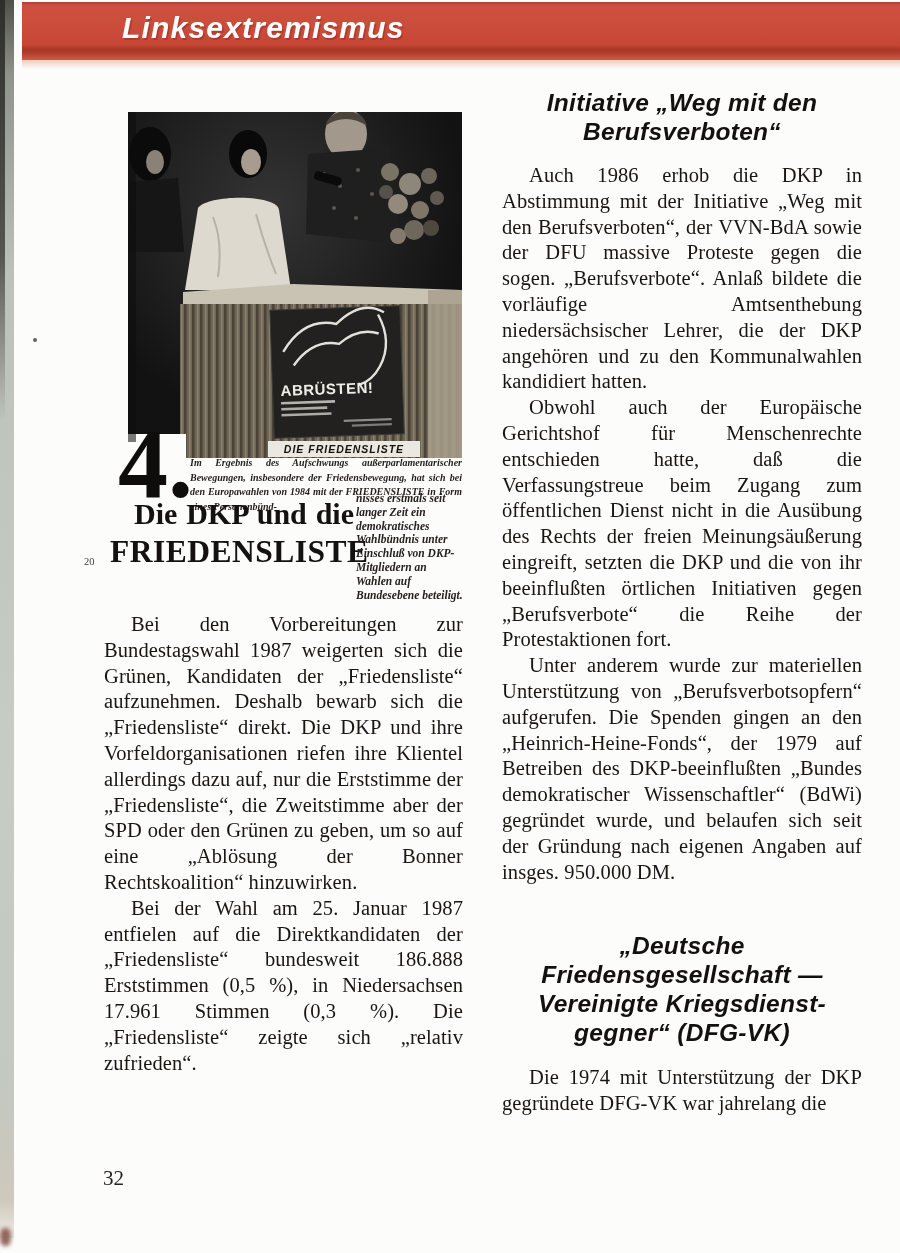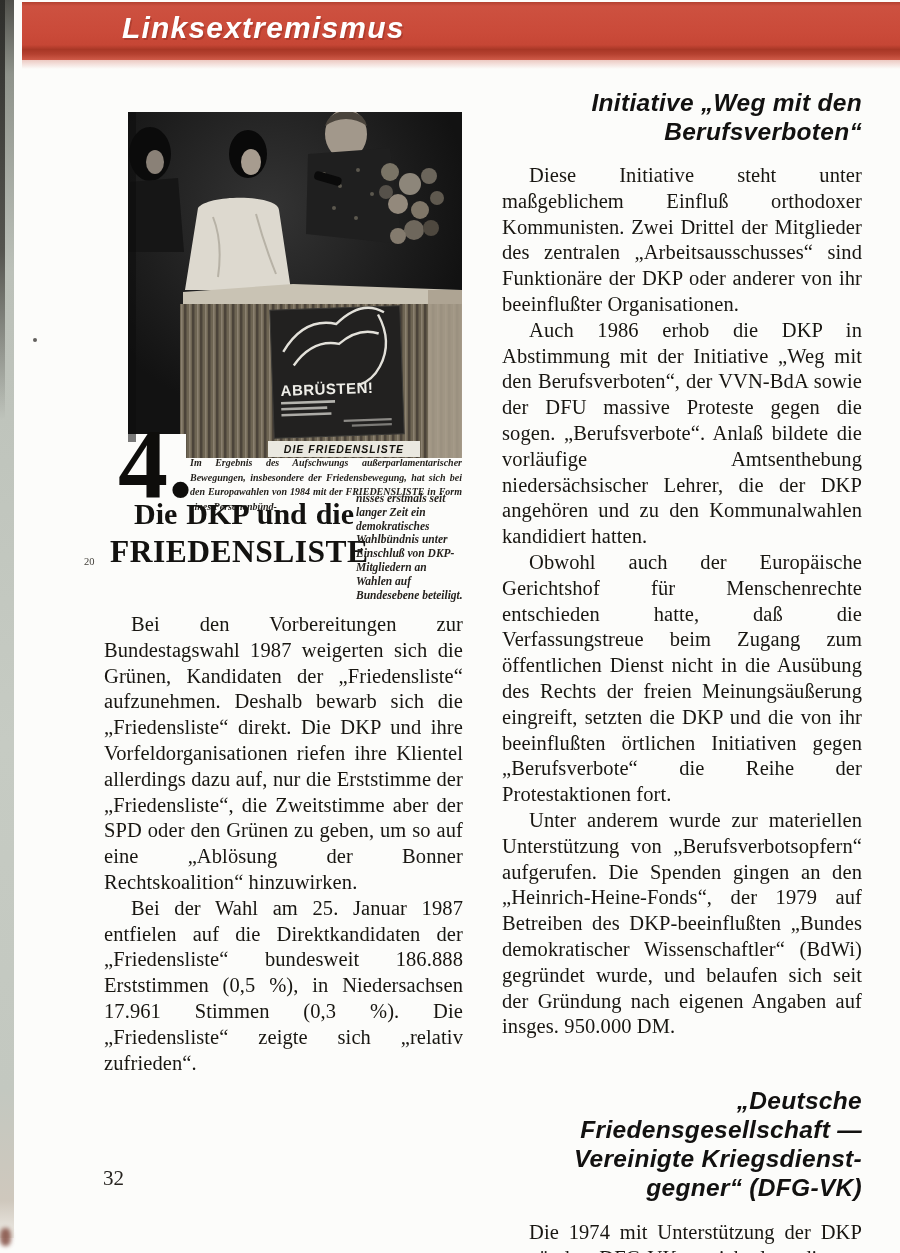--- a/index.html
+++ b/index.html
@@ -42,21 +42,21 @@
   .fig-footnote{position:absolute;left:84px;top:556px;font-size:10.5px;color:#43403a;}
 
   
   .col{position:absolute;font-size:20.5px;line-height:25.8px;text-align:justify;letter-spacing:.1px;}
   .col p{margin:0;text-indent:27px;}
   .col p.noindent{text-indent:0;}
   .col-left{left:104px;top:612px;width:359px;}
   .col-right{left:502px;top:88px;width:360px;}
   .col h2{font-family:"Liberation Sans",sans-serif;font-style:italic;font-weight:bold;
     font-size:24.5px;line-height:29px;letter-spacing:.3px;color:#121110;
-    margin:0 0 17px 0;white-space:pre-line;text-align:right;}
+    margin:0 0 17px 0;white-space:pre-line;text-align:center;}
   .col h2.second{margin-top:46px;margin-bottom:18px;}
 
   .page-number{position:absolute;left:103px;top:1166px;font-size:21px;color:#26231f;}
 </style>
 </head>
 <body>
 
 <div class="page">
 
   <div class="left-edge"></div>
@@ -169,21 +169,20 @@
   <div class="fig-footnote">20</div>
 
   <div class="col col-left">
     <p>Bei den Vorbereitungen zur Bundestagswahl 1987 weigerten sich die Grünen, Kandidaten der „Friedensliste“ aufzunehmen. Deshalb bewarb sich die „Friedensliste“ direkt. Die DKP und ihre Vorfeldorganisationen riefen ihre Klientel allerdings dazu auf, nur die Erststimme der „Friedensliste“, die Zweitstimme aber der SPD oder den Grünen zu geben, um so auf eine „Ablösung der Bonner Rechtskoalition“ hinzuwirken.</p>
     <p>Bei der Wahl am 25. Januar 1987 entfielen auf die Direktkandidaten der „Friedensliste“ bundesweit 186.888 Erststimmen (0,5 %), in Niedersachsen 17.961 Stimmen (0,3 %). Die „Friedensliste“ zeigte sich „relativ zufrieden“.</p>
   </div>
 
   <div class="col col-right">
     <h2>Initiative „Weg mit den
 Berufsverboten“</h2>
-    <p>Diese Initiative steht unter maßgeblichem Einfluß orthodoxer Kommunisten. Zwei Drittel der Mitglieder des zentralen „Arbeitsausschusses“ sind Funktionäre der DKP oder anderer von ihr beeinflußter Organisationen.</p>
     <p>Auch 1986 erhob die DKP in Abstimmung mit der Initiative „Weg mit den Berufsverboten“, der VVN-BdA sowie der DFU massive Proteste gegen die sogen. „Berufsverbote“. Anlaß bildete die vorläufige Amtsenthebung niedersächsischer Lehrer, die der DKP angehören und zu den Kommunalwahlen kandidiert hatten.</p>
     <p>Obwohl auch der Europäische Gerichtshof für Menschenrechte entschieden hatte, daß die Verfassungstreue beim Zugang zum öffentlichen Dienst nicht in die Ausübung des Rechts der freien Meinungsäußerung eingreift, setzten die DKP und die von ihr beeinflußten örtlichen Initiativen gegen „Berufsverbote“ die Reihe der Protestaktionen fort.</p>
     <p>Unter anderem wurde zur materiellen Unterstützung von „Berufsverbotsopfern“ aufgerufen. Die Spenden gingen an den „Heinrich-Heine-Fonds“, der 1979 auf Betreiben des DKP-beeinflußten „Bundes demokratischer Wissenschaftler“ (BdWi) gegründet wurde, und belaufen sich seit der Gründung nach eigenen Angaben auf insges. 950.000 DM.</p>
     <h2 class="second">„Deutsche
 Friedensgesellschaft —
 Vereinigte Kriegsdienst-
 gegner“ (DFG-VK)</h2>
     <p>Die 1974 mit Unterstützung der DKP gegründete DFG-VK war jahrelang die</p>
   </div>
 

